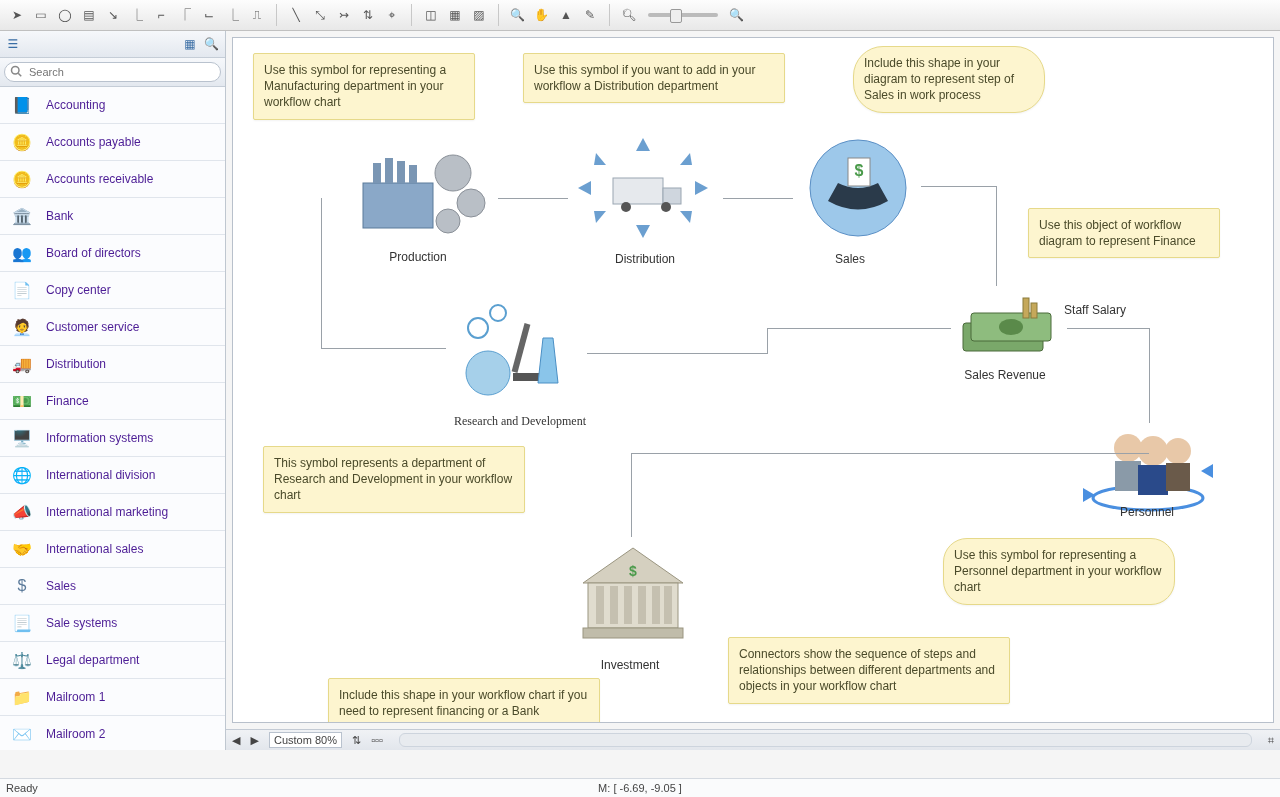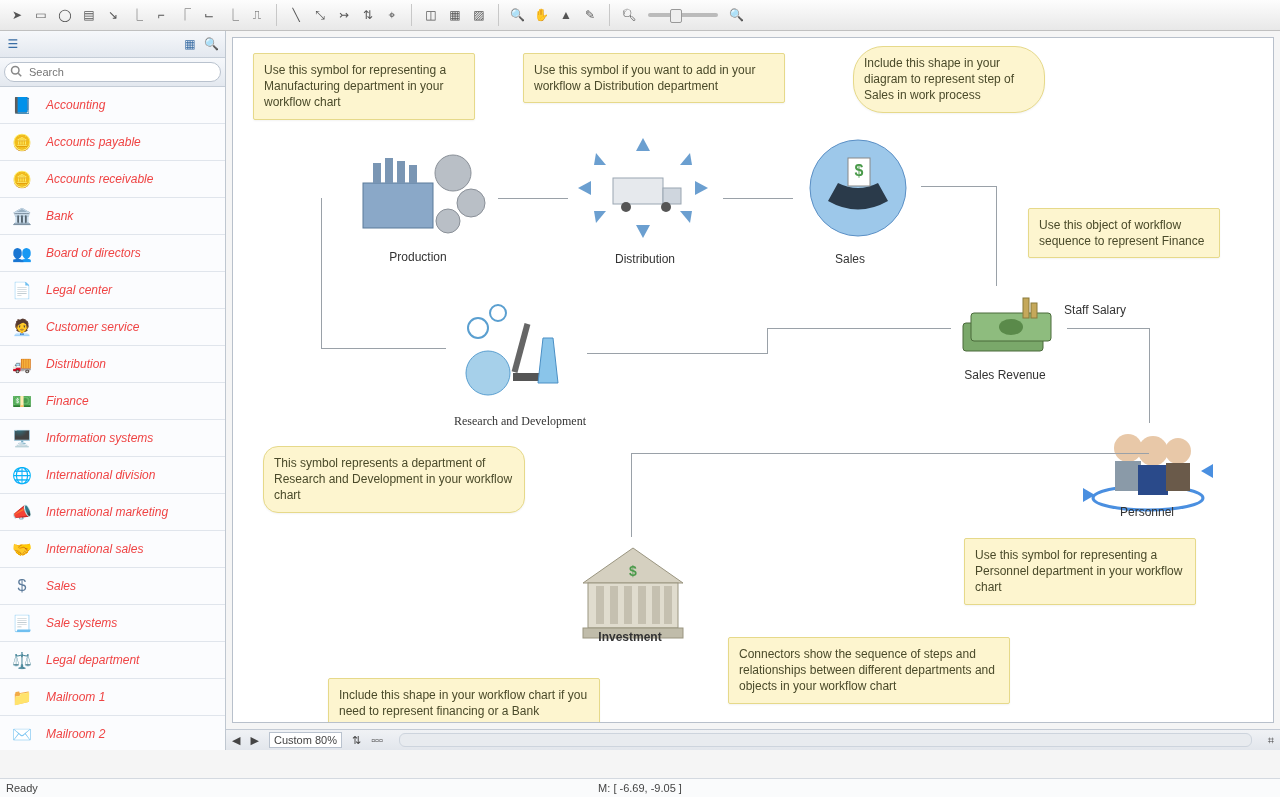--- a/index.html
+++ b/index.html
@@ -16,21 +16,21 @@
 .sb-top-btn{width:18px;height:18px;display:flex;align-items:center;justify-content:center;color:#3a6ea5;}
 .sb-search{padding:4px;background:linear-gradient(#f6f8fb,#e3e8ef);border-bottom:1px solid #c5cdd7;}
 .sb-search input{width:100%;height:20px;border:1px solid #b9c2ce;border-radius:10px;padding:0 8px 0 24px;font-size:11px;color:#666;box-sizing:border-box;background:#fff;}
 .sb-search-wrap{position:relative;}
 .sb-search-wrap svg{position:absolute;left:6px;top:3px;width:12px;height:12px;color:#888;}
 .sb-header{height:22px;background:linear-gradient(#c5d8f0,#aac6e8);border-top:1px solid #9fb8d8;border-bottom:1px solid #9fb8d8;display:flex;align-items:center;padding:0 6px;font-weight:bold;color:#1a3a5a;font-size:11px;position:relative;}
 .sb-header .close{position:absolute;right:6px;top:4px;width:14px;height:14px;border-radius:7px;background:#9aa8b8;color:#fff;font-size:10px;line-height:14px;text-align:center;}
 .sb-list{flex:1;overflow-y:auto;background:#fbfcfe;}
 .sb-item{display:flex;align-items:center;height:36px;border-bottom:1px solid #e0e5ec;padding:0 6px;gap:8px;cursor:pointer;}
 .sb-icon{width:32px;height:26px;display:flex;align-items:center;justify-content:center;color:#5b7a9a;font-size:16px;}
-.sb-label{font-size:12px;color:#ef4444;font-style:italic;}
+.sb-label{font-size:12px;color:#4c1d95;}
 .canvas-area{flex:1;display:flex;flex-direction:column;min-width:0;}
 .canvas{flex:1;background:#fff;margin:6px;border:1px solid #b8c0cb;position:relative;overflow:hidden;}
 .callout{position:absolute;background:#fdf5cf;border:1px solid #e6d98a;padding:8px 10px;font-size:12px;color:#4a4a2a;line-height:1.35;border-radius:2px;box-shadow:0 1px 2px rgba(0,0,0,0.05);}
 .node-label{position:absolute;font-size:12px;color:#333;text-align:center;transform:translateX(-50%);}
 .arrow-line{position:absolute;background:#9aa1a8;}
 .node-icon{position:absolute;display:flex;align-items:center;justify-content:center;color:#4a6a8a;}
 .bottom-bar{height:20px;background:linear-gradient(#f0f2f5,#e2e6ec);border-top:1px solid #c3cad4;display:flex;align-items:center;padding:0 6px;gap:10px;font-size:11px;color:#444;}
 .zoom-select{border:1px solid #b9c2ce;background:#fff;font-size:11px;padding:1px 4px;}
 .hscroll{flex:1;height:12px;background:#e8ebef;border:1px solid #cdd4dd;border-radius:6px;margin:0 6px;}
 .status-bar{height:18px;background:#fafbfc;border-top:1px solid #d4d9e0;display:flex;align-items:center;padding:0 6px;font-size:11px;color:#444;}
@@ -108,21 +108,21 @@
           <div class="sb-item">
             <div class="sb-icon">🏛️</div>
             <div class="sb-label">Bank</div>
           </div>
           <div class="sb-item">
             <div class="sb-icon">👥</div>
             <div class="sb-label">Board of directors</div>
           </div>
           <div class="sb-item">
             <div class="sb-icon">📄</div>
-            <div class="sb-label">Legal center</div>
+            <div class="sb-label">Copy center</div>
           </div>
           <div class="sb-item">
             <div class="sb-icon">🧑‍💼</div>
             <div class="sb-label">Customer service</div>
           </div>
           <div class="sb-item">
             <div class="sb-icon">🚚</div>
             <div class="sb-label">Distribution</div>
           </div>
           <div class="sb-item">
@@ -168,23 +168,23 @@
           <div class="sb-item"></div>
         </div>
     </div>
 
     <div class="canvas-area">
       <div class="canvas">
 
         <div class="callout" style="left:20px;top:15px;width:200px;">Use this symbol for representing a Manufacturing department in your workflow chart</div>
         <div class="callout" style="left:290px;top:15px;width:240px;">Use this symbol if you want to add in your workflow a Distribution department</div>
         <div class="callout" style="left:620px;top:8px;width:170px;border-radius:30px;">Include this shape in your diagram to represent step of Sales in work process</div>
-        <div class="callout" style="left:795px;top:170px;width:170px;">Use this object of workflow sequence to represent Finance</div>
-        <div class="callout" style="left:30px;top:408px;width:240px;border-radius:15px;">This symbol represents a department of Research and Development in your workflow chart</div>
-        <div class="callout" style="left:731px;top:500px;width:210px;">Use this symbol for representing a Personnel department in your workflow chart</div>
+        <div class="callout" style="left:795px;top:170px;width:170px;">Use this object of workflow diagram to represent Finance</div>
+        <div class="callout" style="left:30px;top:408px;width:240px;">This symbol represents a department of Research and Development in your workflow chart</div>
+        <div class="callout" style="left:710px;top:500px;width:210px;border-radius:24px;">Use this symbol for representing a Personnel department in your workflow chart</div>
         <div class="callout" style="left:495px;top:599px;width:260px;">Connectors show the sequence of steps and relationships between different departments and objects in your workflow chart</div>
         <div class="callout" style="left:95px;top:640px;width:250px;">Include this shape in your workflow chart if you need to represent financing or a Bank</div>
 
         <div class="node-icon" style="left:110px;top:95px;width:150px;height:110px;">
           <svg width="150" height="110" viewBox="0 0 150 110">
             <rect x="20" y="50" width="70" height="45" fill="#8aa8c8" stroke="#5a7a9a"></rect>
             <rect x="30" y="30" width="8" height="20" fill="#7a96b4"></rect>
             <rect x="42" y="25" width="8" height="25" fill="#7a96b4"></rect>
             <rect x="54" y="28" width="8" height="22" fill="#7a96b4"></rect>
             <rect x="66" y="32" width="8" height="18" fill="#7a96b4"></rect>
@@ -271,21 +271,21 @@
             <rect x="20" y="45" width="90" height="45" fill="#e0dcce" stroke="#9a9580"></rect>
             <rect x="28" y="48" width="8" height="38" fill="#c5c0b0"></rect>
             <rect x="42" y="48" width="8" height="38" fill="#c5c0b0"></rect>
             <rect x="56" y="48" width="8" height="38" fill="#c5c0b0"></rect>
             <rect x="70" y="48" width="8" height="38" fill="#c5c0b0"></rect>
             <rect x="84" y="48" width="8" height="38" fill="#c5c0b0"></rect>
             <rect x="96" y="48" width="8" height="38" fill="#c5c0b0"></rect>
             <rect x="15" y="90" width="100" height="10" fill="#c0bcaa" stroke="#9a9580"></rect>
           </svg>
         </div>
-        <div class="node-label" style="left:397px;top:592px;font-weight:bold;">Investment</div>
+        <div class="node-label" style="left:397px;top:620px;">Investment</div>
 
         <div class="arrow-line" style="left:265px;top:160px;width:70px;height:1px;"></div>
         <div class="arrow-line" style="left:490px;top:160px;width:70px;height:1px;"></div>
         <div class="arrow-line" style="left:688px;top:148px;width:75px;height:1px;"></div>
         <div class="arrow-line" style="left:763px;top:148px;width:1px;height:100px;"></div>
         <div class="arrow-line" style="left:88px;top:160px;width:1px;height:150px;"></div>
         <div class="arrow-line" style="left:88px;top:310px;width:125px;height:1px;"></div>
         <div class="arrow-line" style="left:354px;top:315px;width:180px;height:1px;"></div>
         <div class="arrow-line" style="left:534px;top:290px;width:1px;height:26px;"></div>
         <div class="arrow-line" style="left:534px;top:290px;width:184px;height:1px;"></div>

